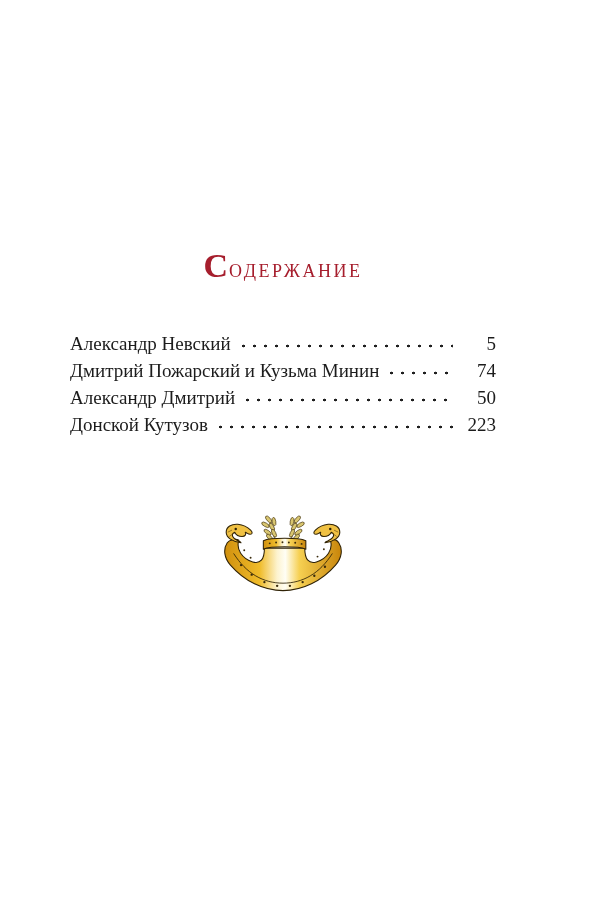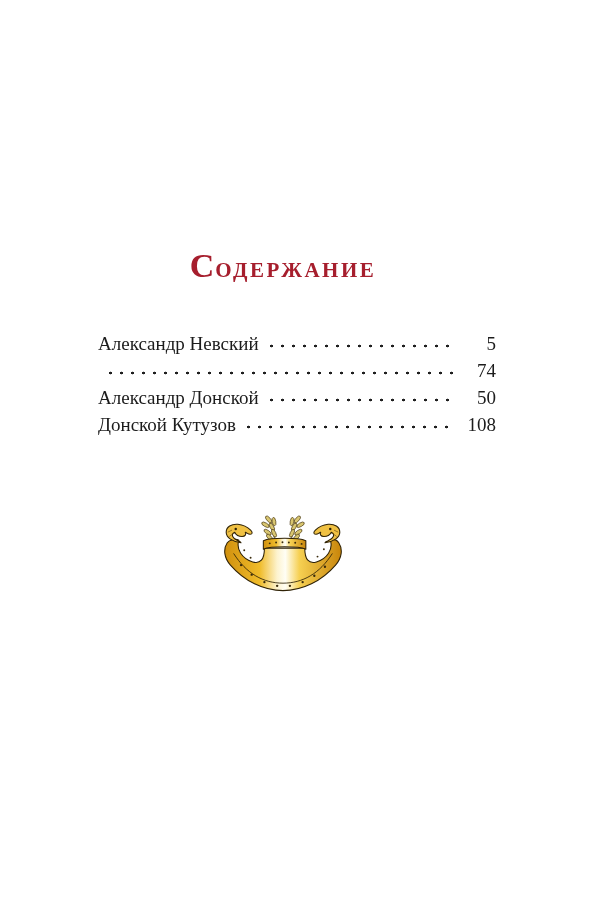--- a/index.html
+++ b/index.html
@@ -25,40 +25,39 @@
     color: #a61e2d;
     white-space: nowrap;
   }
   .title-initial {
     font-size: 34px;
     font-weight: 700;
     letter-spacing: 1px;
     line-height: 34px;
   }
   .title-rest {
-    font-size: 21px;
-    font-weight: 700;
+    font-size: 18px;
+    font-weight: 400;
     letter-spacing: 2.5px;
     text-transform: uppercase;
     line-height: 34px;
   }
   
   .toc {
     position: absolute;
     top: 330px;
     left: 70px;
     width: 426px;
     color: #1c1c1c;
     font-size: 19px;
   }
   .toc-row {
     display: flex;
     height: 27px;
     line-height: 27px;
-    margin-left: 28px;
   }
   .entry-label {
     white-space: nowrap;
   }
   .leader {
     flex: 1;
     align-self: flex-end;
     height: 10px;
     margin: 0 9px 6px 7px;
     background-image: radial-gradient(circle, #1f1f1f 1.25px, transparent 1.6px);
@@ -93,34 +92,35 @@
   <div class="toc">
 
     <div class="toc-row">
       <span class="entry-label">Александр Невский</span>
       <span class="leader"></span>
       <span class="entry-page">5</span>
     </div>
 
 
     <div class="toc-row">
+      <span class="entry-label">Дмитрий Пожарский и Кузьма Минин</span>
       <span class="leader"></span>
       <span class="entry-page">74</span>
     </div>
 
     <div class="toc-row">
-      <span class="entry-label">Александр Донской</span>
+      <span class="entry-label">Александр Дмитрий</span>
       <span class="leader"></span>
       <span class="entry-page">50</span>
     </div>
 
     <div class="toc-row">
       <span class="entry-label">Донской Кутузов</span>
       <span class="leader"></span>
-      <span class="entry-page">108</span>
+      <span class="entry-page">223</span>
     </div>
 
   </div>
 
   <div class="ornament-wrap">
     <svg width="120" height="85" viewBox="0 0 226 160" xmlns="http://www.w3.org/2000/svg">
       <defs>
         <linearGradient id="gradGold" x1="0" y1="0" x2="1" y2="0">
           <stop offset="0" stop-color="#d0900e"></stop>
           <stop offset="0.30" stop-color="#f0bc2a"></stop>

